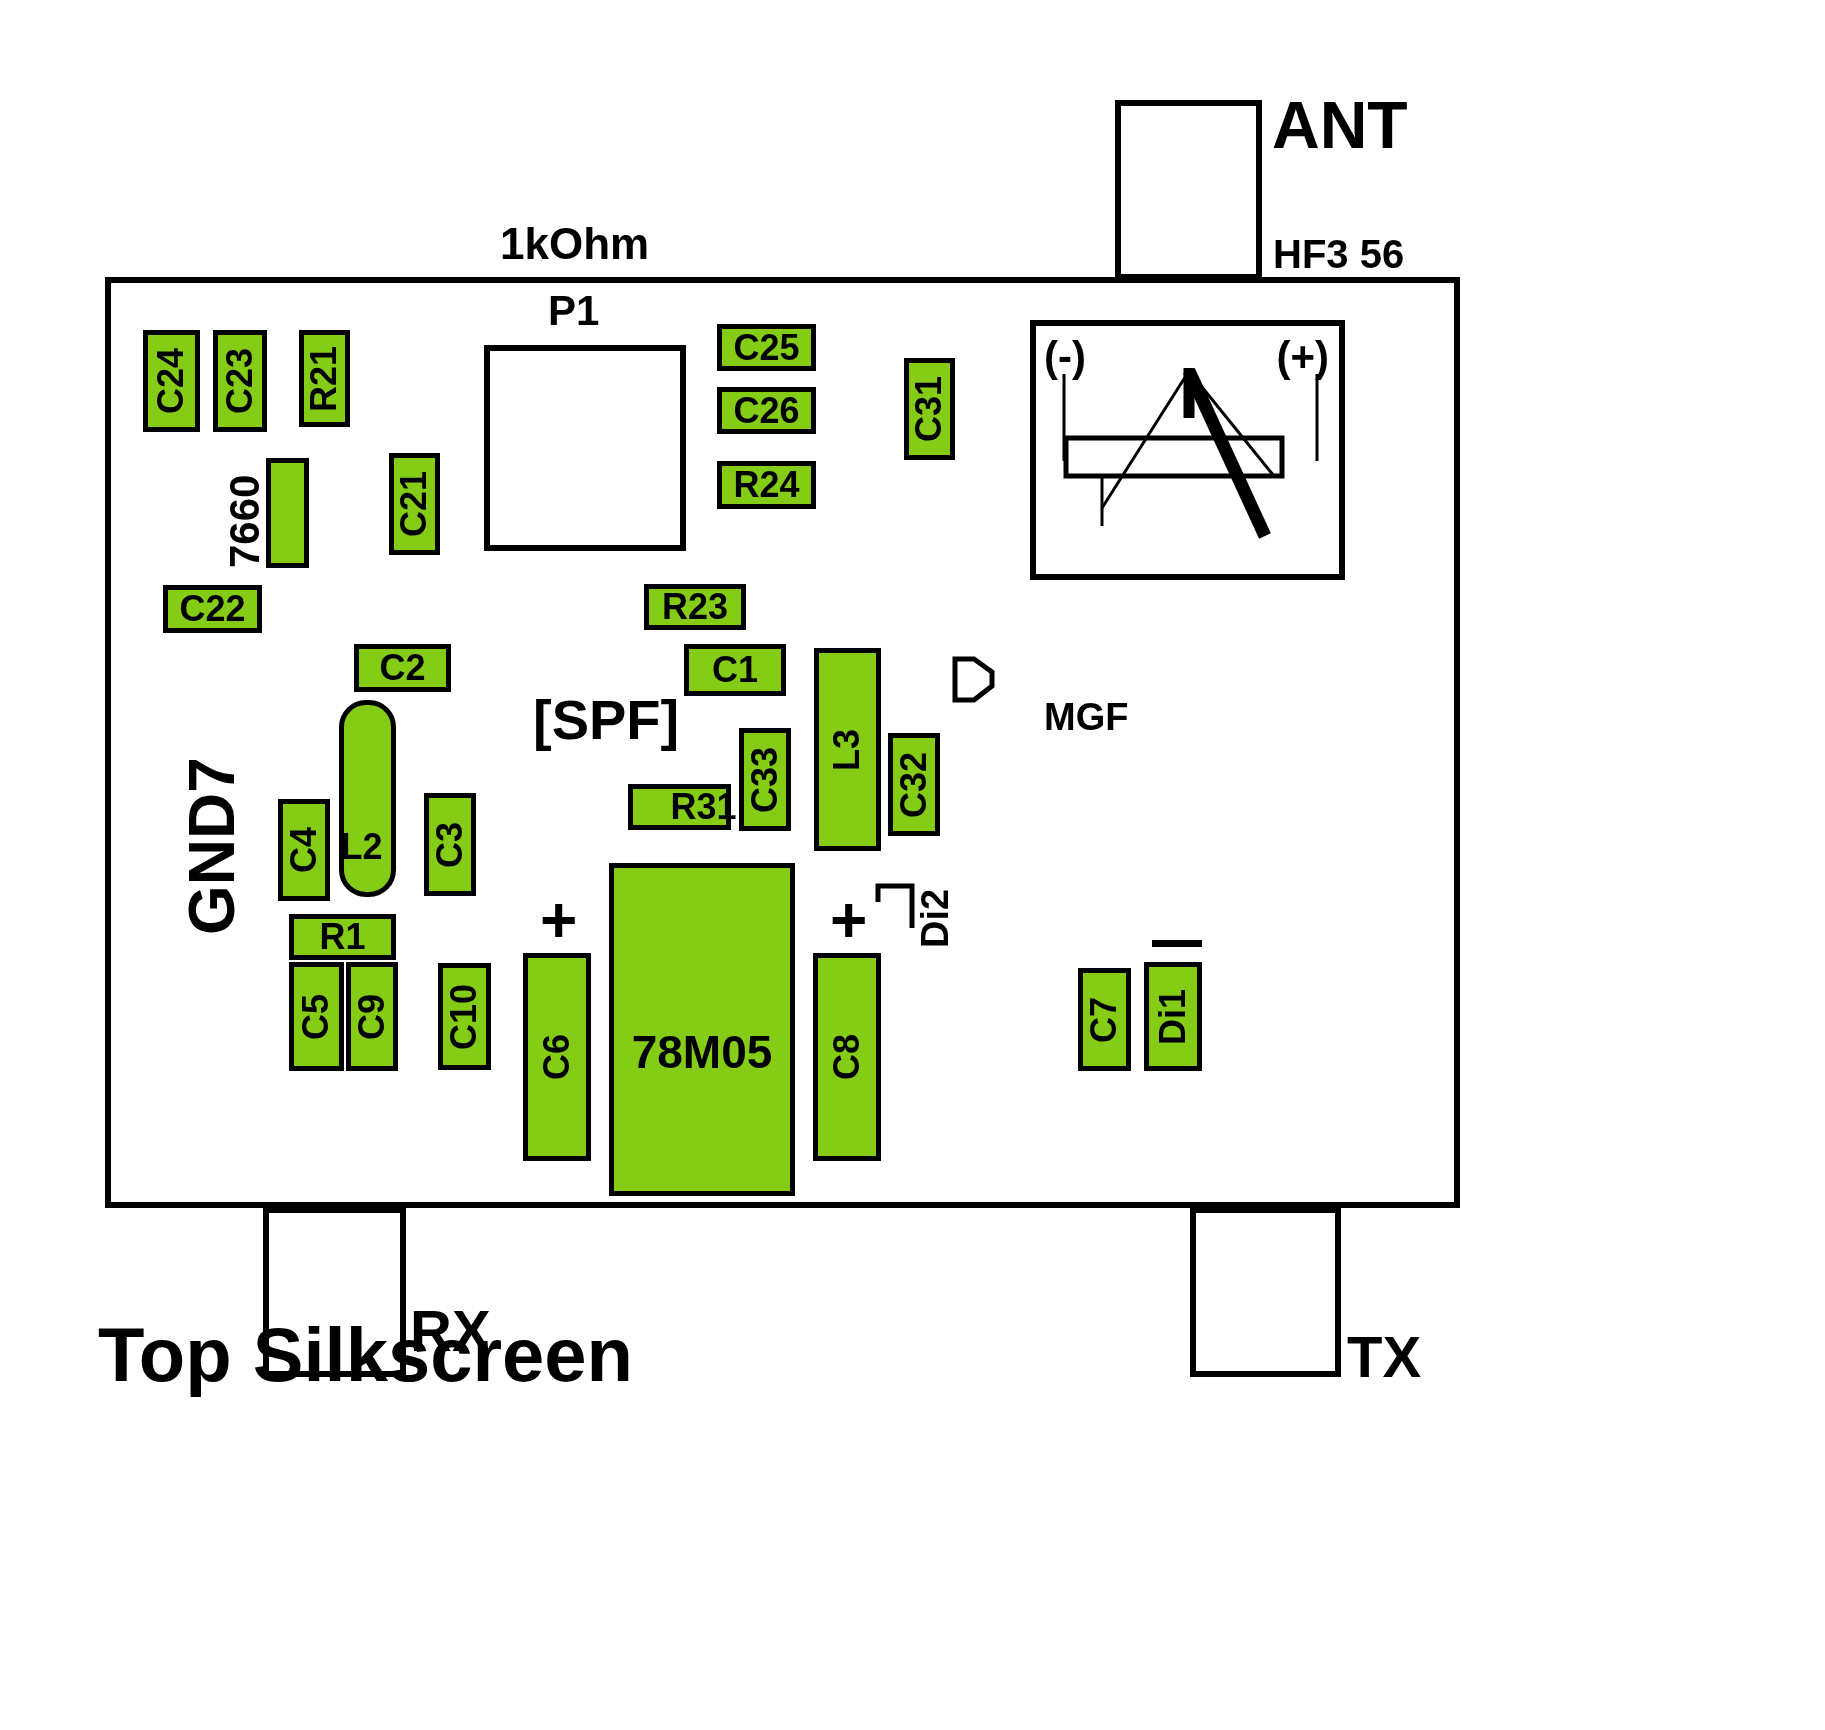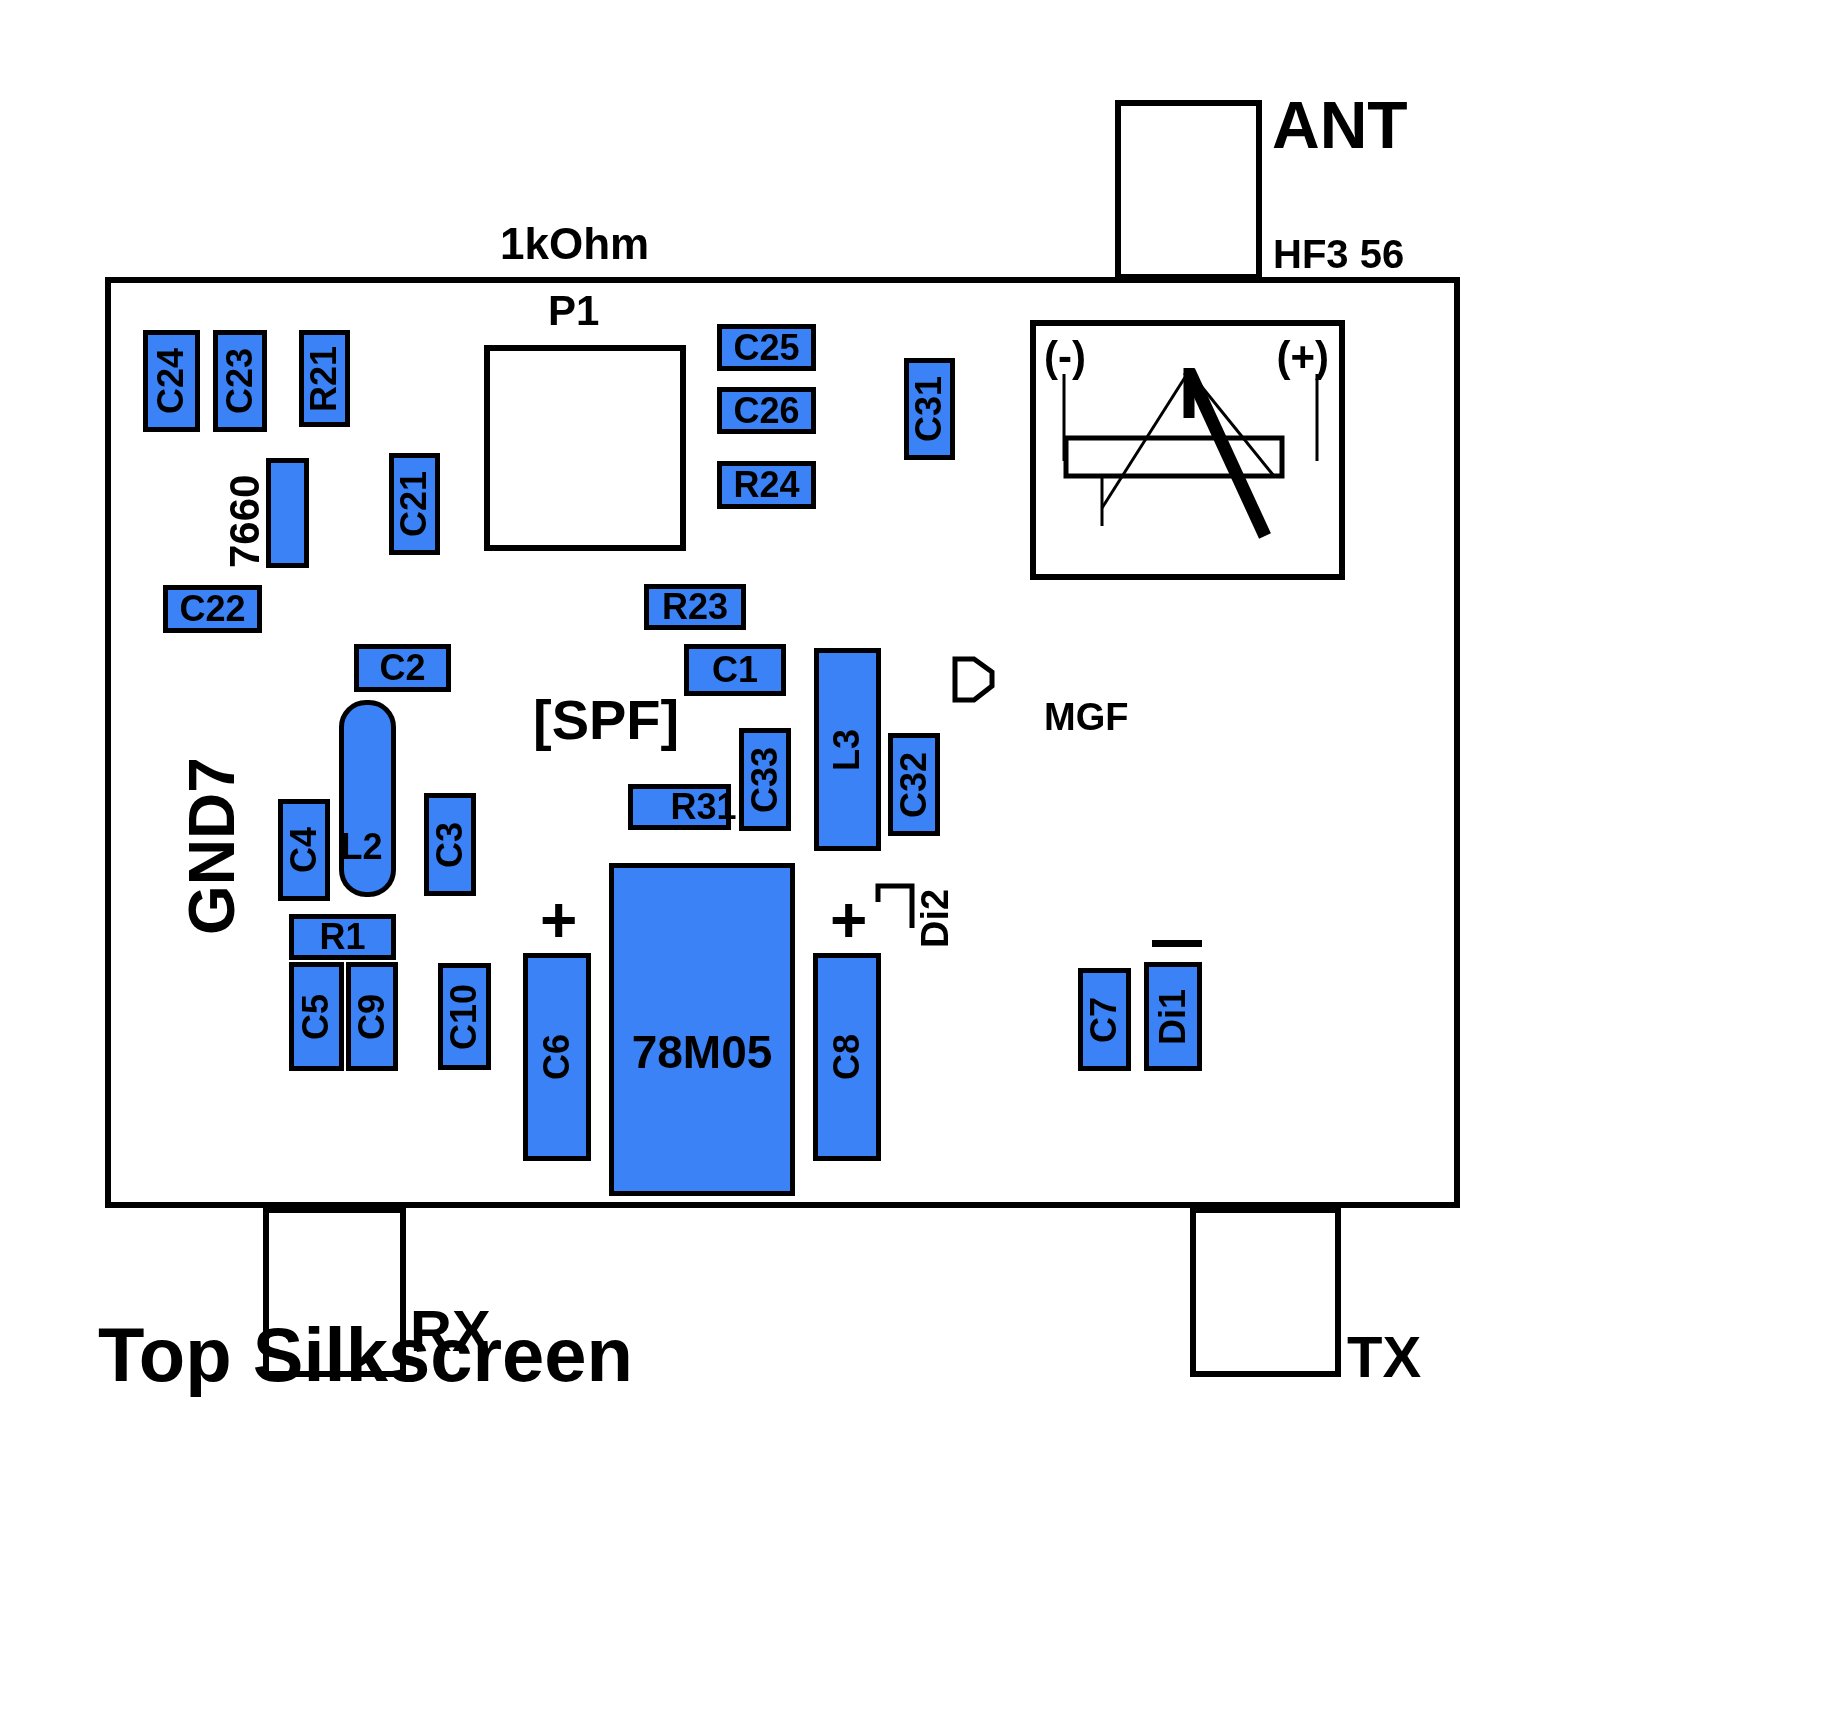--- a/index.html
+++ b/index.html
@@ -16,21 +16,21 @@
   }
   .abs { position: absolute; }
   .outline {
     position: absolute;
     border: 6px solid #000;
     background: #ffffff;
   }
   .comp {
     position: absolute;
     border: 5px solid #000;
-    background: #3b82f6;
+    background: #84cc16;
     display: flex;
     align-items: center;
     justify-content: center;
   }
   .clabel {
     font-size: 36px;
     font-weight: bold;
     white-space: nowrap;
     line-height: 1;
   }

